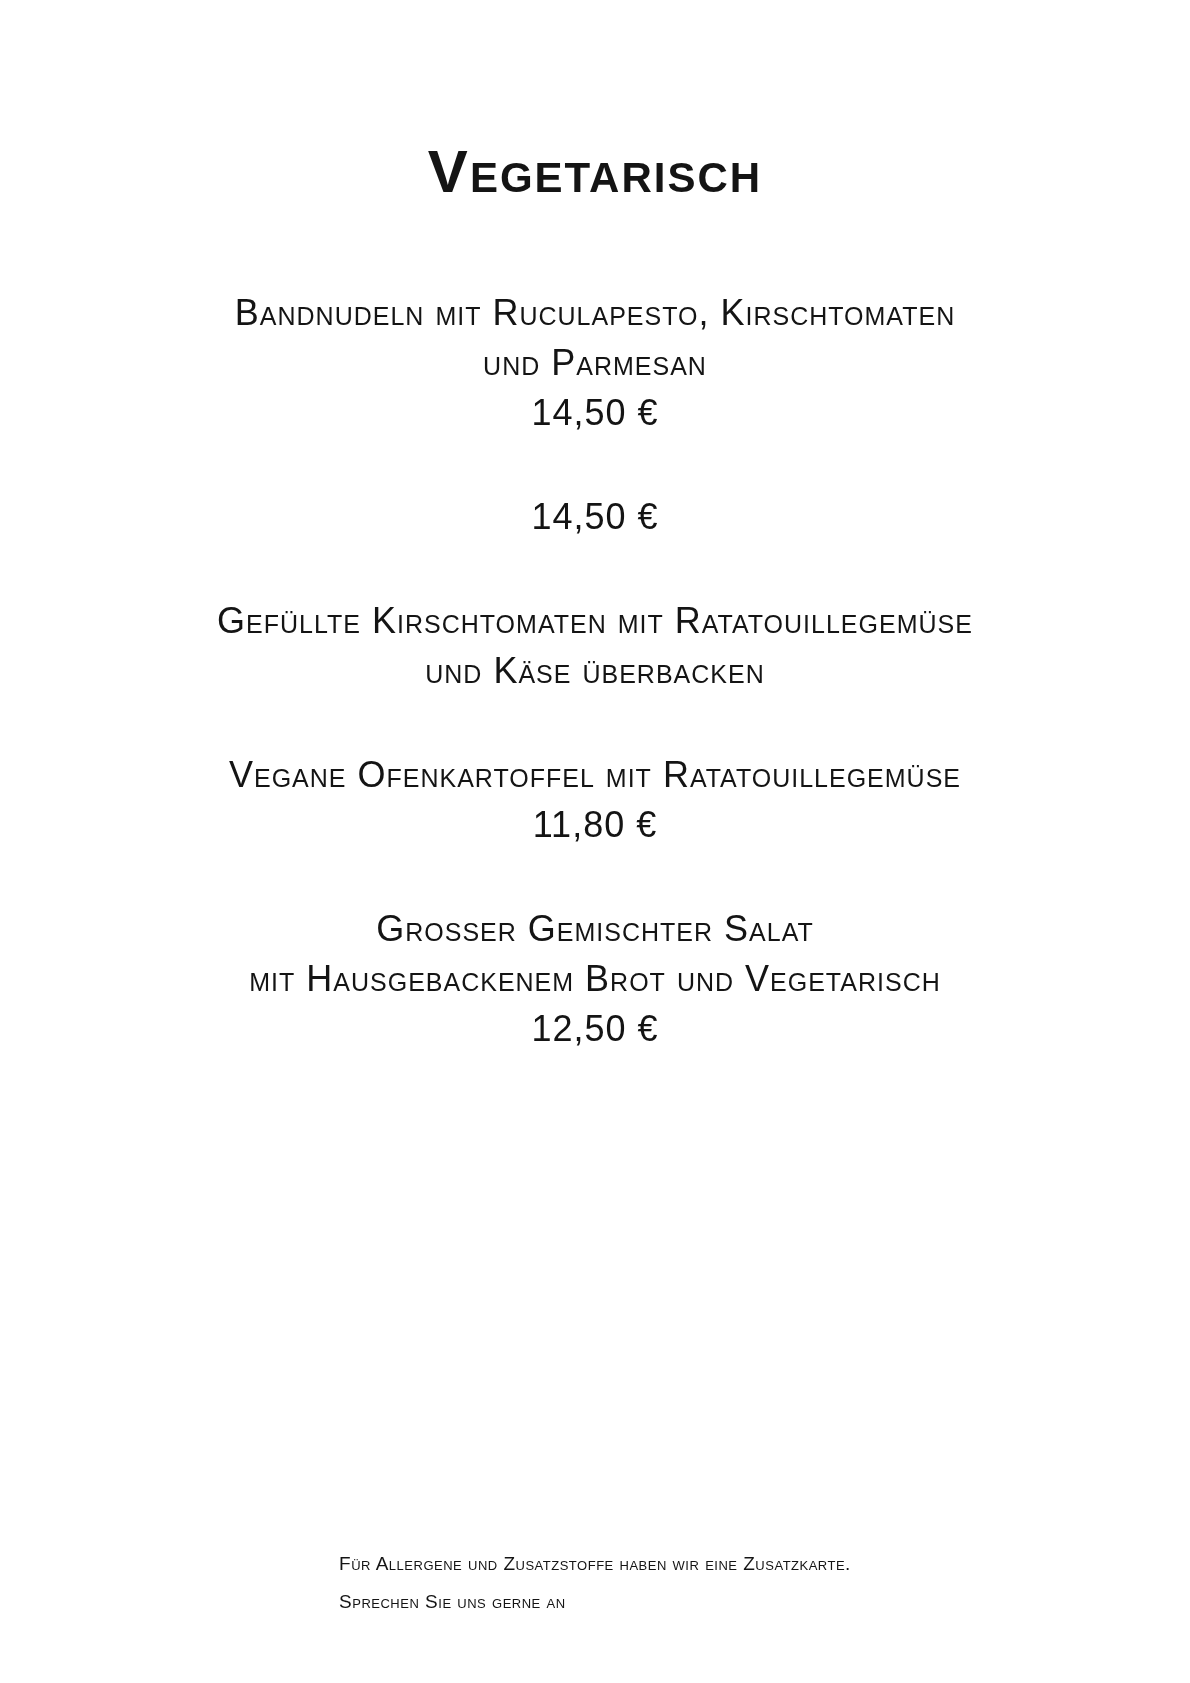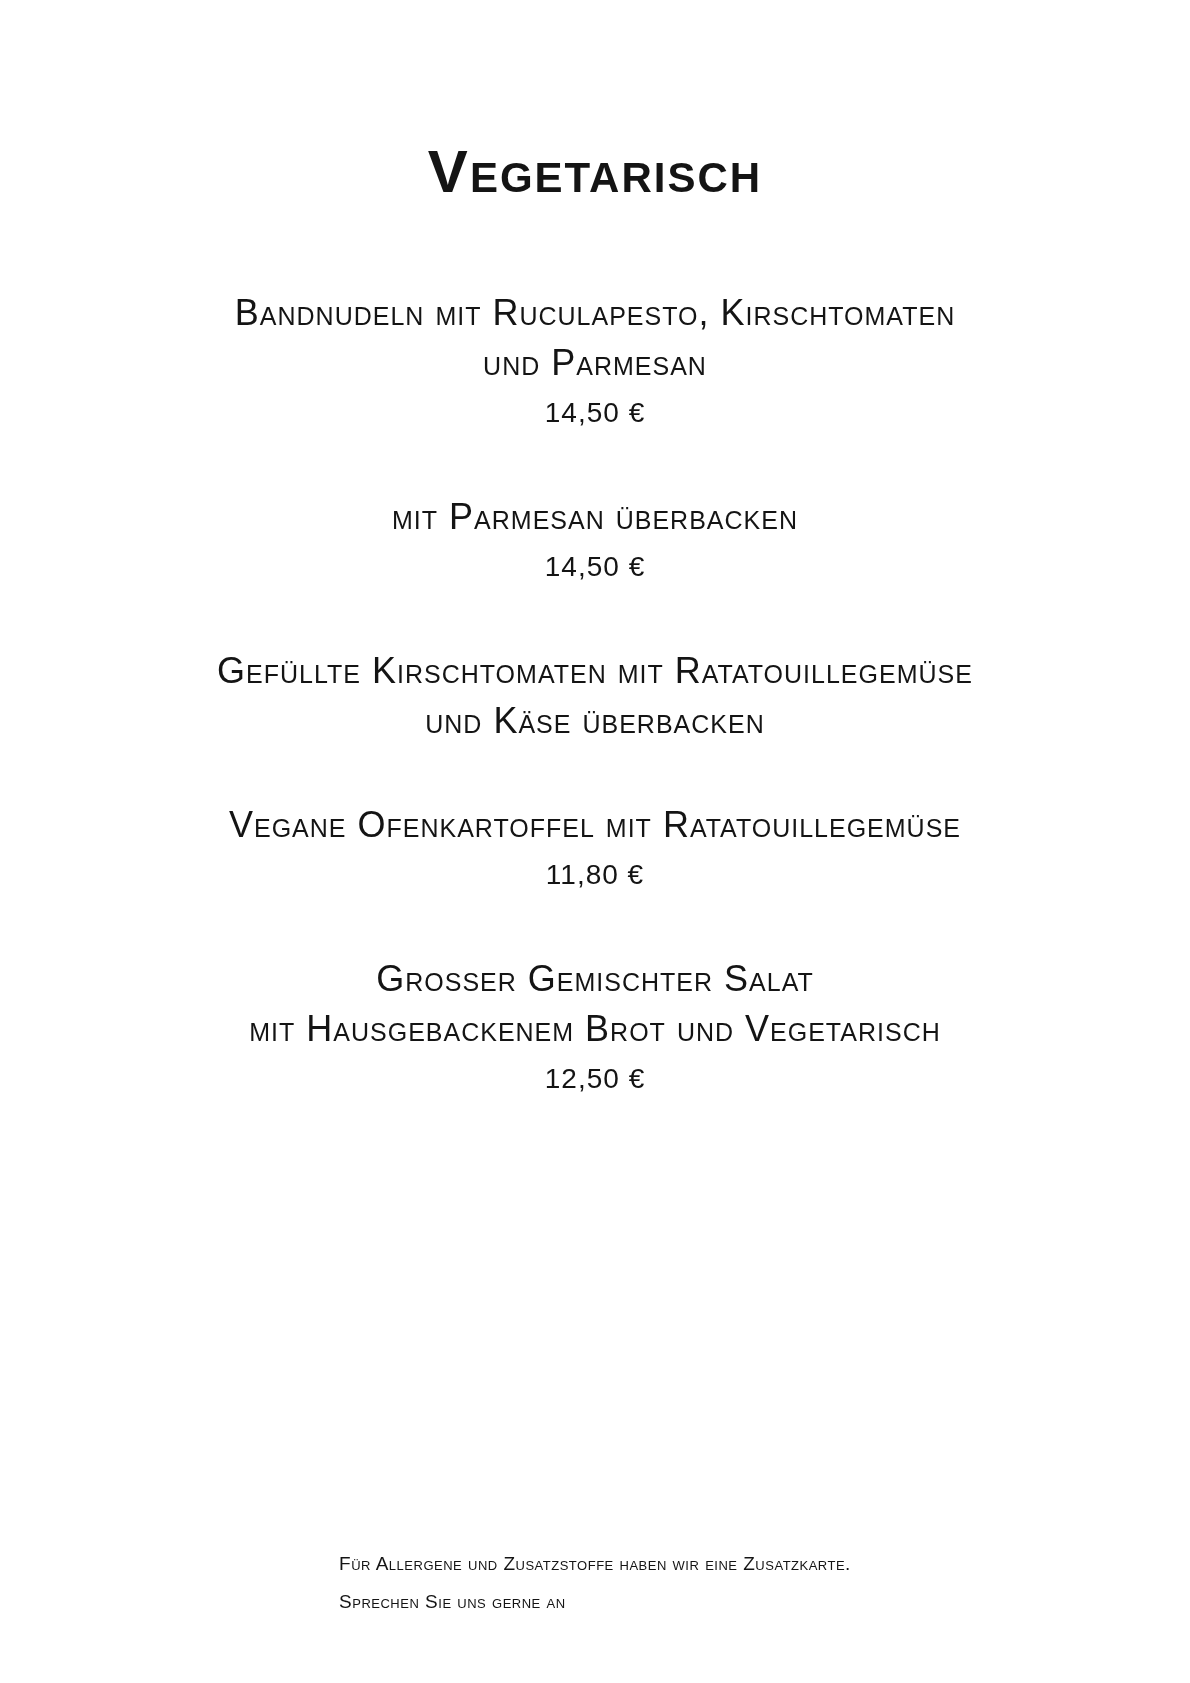--- a/index.html
+++ b/index.html
@@ -43,21 +43,21 @@
     margin-bottom: 54px;
   }
   .menu-item .line {
     font-size: 36px;
     font-weight: 500;
     letter-spacing: 1px;
     line-height: 50px;
     white-space: nowrap;
   }
   .menu-item .price {
-    font-size: 28px;
+    font-size: 36px;
     font-weight: 500;
     letter-spacing: 1px;
     line-height: 50px;
     font-variant: normal;
   }
   .footer {
     margin-top: auto;
     text-align: left;
   }
   .footer .footer-line {
@@ -76,21 +76,20 @@
 
   <div class="menu-items">
 
     <div class="menu-item">
       <div class="line">Bandnudeln mit Ruculapesto, Kirschtomaten</div>
       <div class="line">und Parmesan</div>
       <div class="price">14,50 €</div>
     </div>
 
     <div class="menu-item">
-      <div class="line">mit Parmesan überbacken</div>
       <div class="price">14,50 €</div>
     </div>
 
     <div class="menu-item">
       <div class="line">Gefüllte Kirschtomaten mit Ratatouillegemüse</div>
       <div class="line">und Käse überbacken</div>
     </div>
 
     <div class="menu-item">
       <div class="line">Vegane Ofenkartoffel mit Ratatouillegemüse</div>

